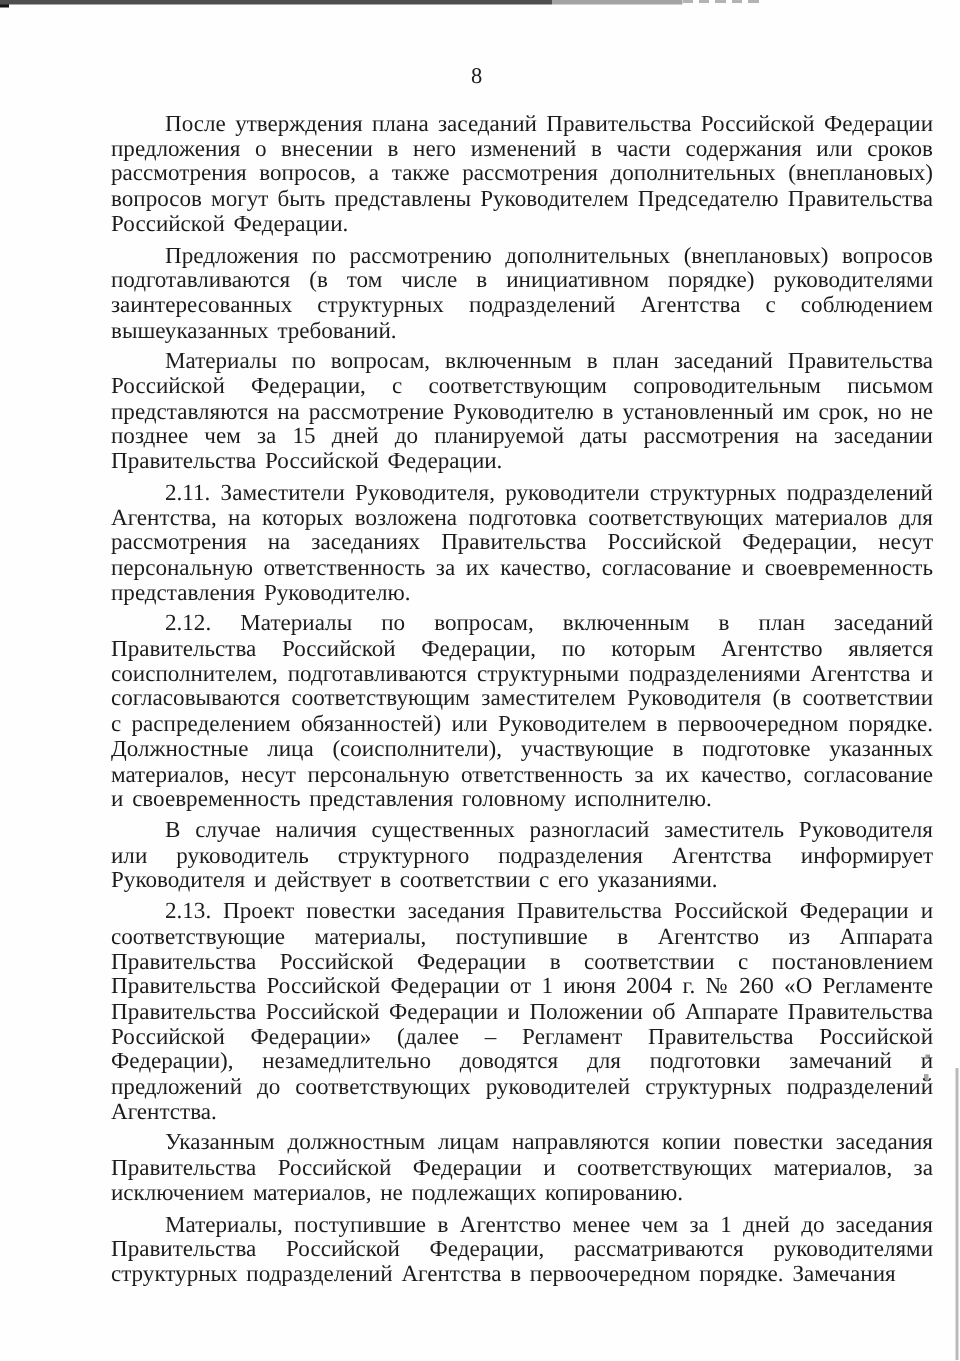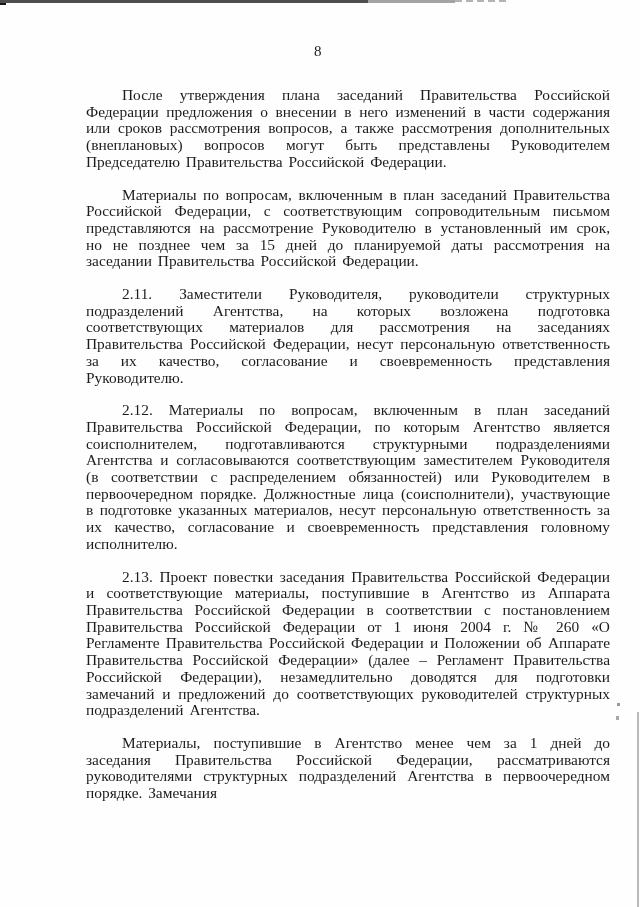--- a/index.html
+++ b/index.html
@@ -61,21 +61,21 @@
     font-size: 15px;
     letter-spacing: 0.5px;
   }
   .body-text {
     position: absolute;
     top: 71px;
     left: 70px;
     width: 556px;
   }
   .body-text p {
-    margin: 16px;
+    margin: 4px;
     padding: 0;
     font-size: 15.4px;
     line-height: 16.7px;
     text-align: justify;
     text-indent: 36px;
     word-spacing: 2px;
   }
 </style>
 </head>
 <body>
@@ -87,20 +87,23 @@
   <div class="artifact-top-light"></div>
   <div class="artifact-top-dashes"></div>
   <div class="artifact-right-line"></div>
   <div class="artifact-speck-1"></div>
   <div class="artifact-speck-2"></div>
 
   <div class="page-number">8</div>
 
   <div class="body-text">
     <p>После утверждения плана заседаний Правительства Российской Федерации предложения о внесении в него изменений в части содержания или сроков рассмотрения вопросов, а также рассмотрения дополнительных (внеплановых) вопросов могут быть представлены Руководителем Председателю Правительства Российской Федерации.</p>
+    <p>Предложения по рассмотрению дополнительных (внеплановых) вопросов подготавливаются (в том числе в инициативном порядке) руководителями заинтересованных структурных подразделений Агентства с соблюдением вышеуказанных требований.</p>
     <p>Материалы по вопросам, включенным в план заседаний Правительства Российской Федерации, с соответствующим сопроводительным письмом представляются на рассмотрение Руководителю в установленный им срок, но не позднее чем за 15 дней до планируемой даты рассмотрения на заседании Правительства Российской Федерации.</p>
     <p>2.11. Заместители Руководителя, руководители структурных подразделений Агентства, на которых возложена подготовка соответствующих материалов для рассмотрения на заседаниях Правительства Российской Федерации, несут персональную ответственность за их качество, согласование и своевременность представления Руководителю.</p>
     <p>2.12. Материалы по вопросам, включенным в план заседаний Правительства Российской Федерации, по которым Агентство является соисполнителем, подготавливаются структурными подразделениями Агентства и согласовываются соответствующим заместителем Руководителя (в соответствии с распределением обязанностей) или Руководителем в первоочередном порядке. Должностные лица (соисполнители), участвующие в подготовке указанных материалов, несут персональную ответственность за их качество, согласование и своевременность представления головному исполнителю.</p>
+    <p>В случае наличия существенных разногласий заместитель Руководителя или руководитель структурного подразделения Агентства информирует Руководителя и действует в соответствии с его указаниями.</p>
     <p>2.13. Проект повестки заседания Правительства Российской Федерации и соответствующие материалы, поступившие в Агентство из Аппарата Правительства Российской Федерации в соответствии с постановлением Правительства Российской Федерации от 1 июня 2004 г. № 260 «О Регламенте Правительства Российской Федерации и Положении об Аппарате Правительства Российской Федерации» (далее – Регламент Правительства Российской Федерации), незамедлительно доводятся для подготовки замечаний и предложений до соответствующих руководителей структурных подразделений Агентства.</p>
+    <p>Указанным должностным лицам направляются копии повестки заседания Правительства Российской Федерации и соответствующих материалов, за исключением материалов, не подлежащих копированию.</p>
     <p>Материалы, поступившие в Агентство менее чем за 1 дней до заседания Правительства Российской Федерации, рассматриваются руководителями структурных подразделений Агентства в первоочередном порядке. Замечания</p>
   </div>
 
 </div>
 
 </body></html>

